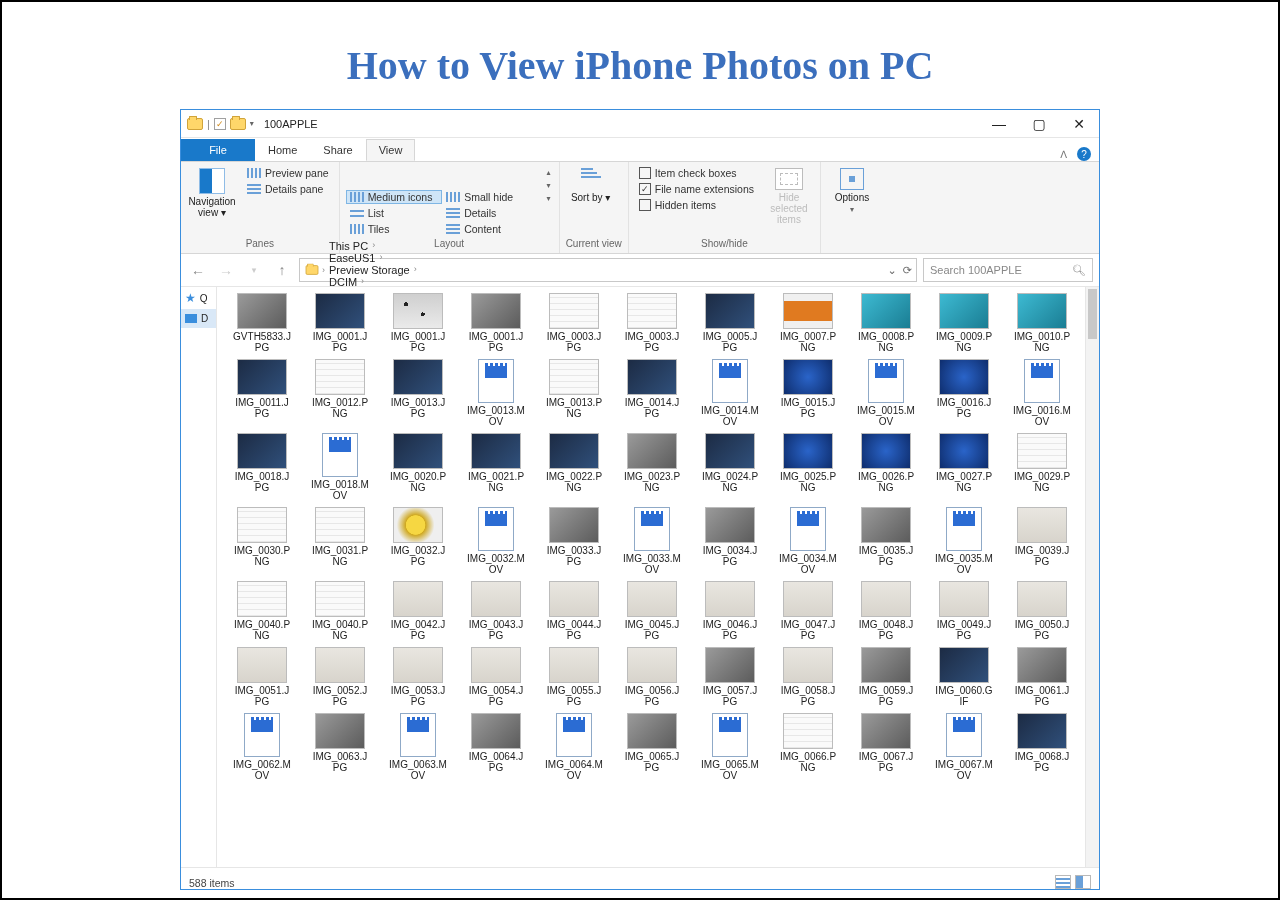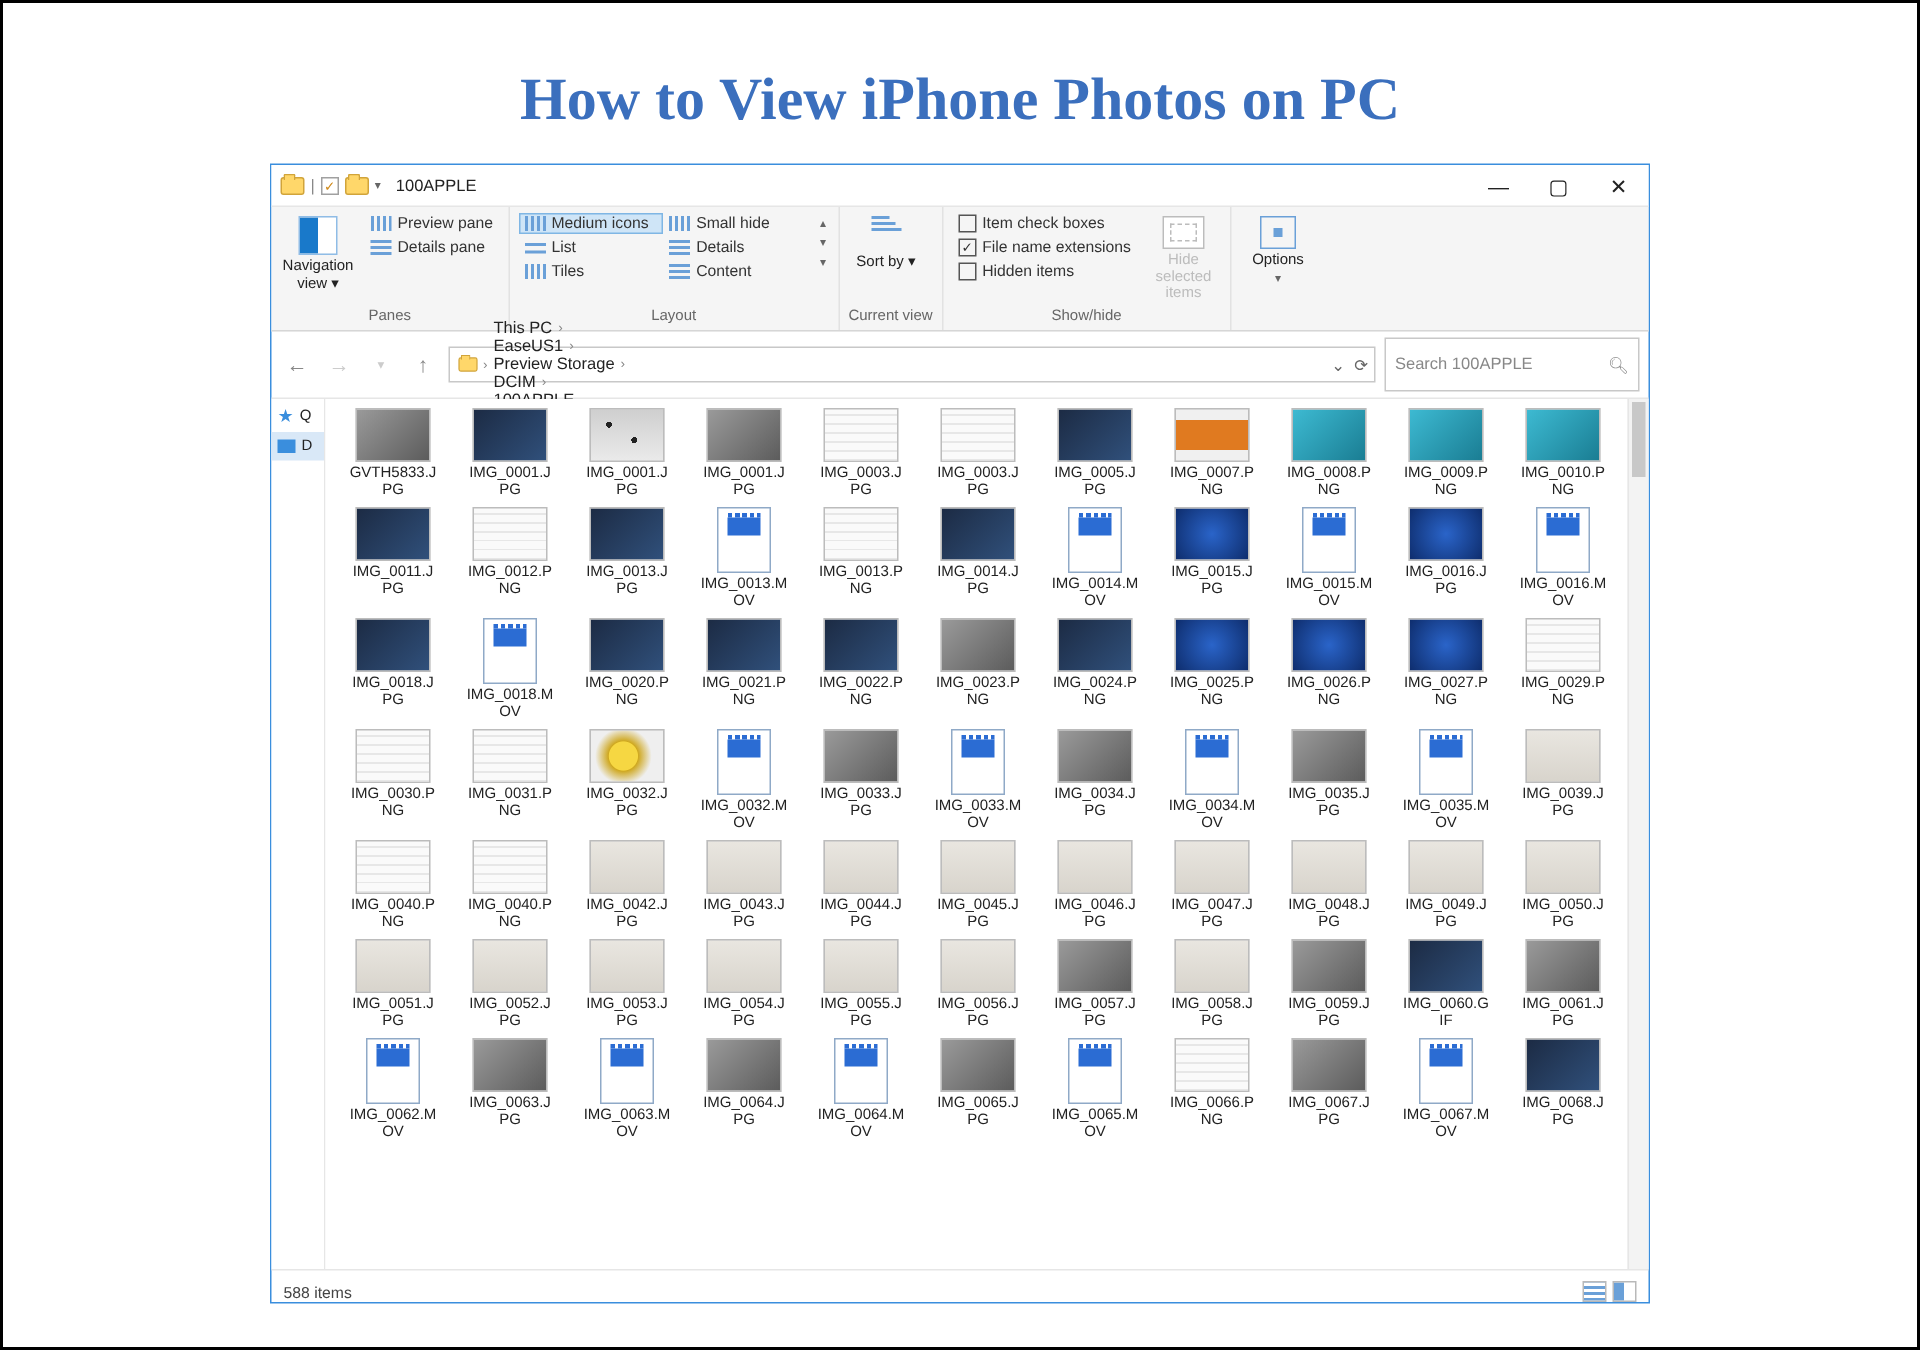--- a/index.html
+++ b/index.html
@@ -45,21 +45,21 @@
   .hide-icon::after{content:""; position:absolute; inset:4px; border:1px dashed #bcbcbc;}
   .opt-icon { width:24px; height:22px; border:1px solid #6aa0d8; display:flex; align-items:center; justify-content:center;}
   .opt-icon::before{content:""; width:6px; height:6px; background:#6aa0d8;}
   .addrbar { display:flex; align-items:center; gap:6px; padding:4px 6px; border-bottom:1px solid #e6e6e6;}
   .navarrow { width:22px; height:22px; display:flex; align-items:center; justify-content:center; color:#888; font-size:14px;}
   .navarrow.dim{color:#ccc;}
   .addrbox { flex:1; height:24px; border:1px solid #c8c8c8; display:flex; align-items:center; padding:0 4px; gap:2px;}
   .crumb { display:flex; gap:4px; padding:0 2px;}
   .crumb .sep{color:#888; font-size:9px;}
   .addr-right { margin-left:auto; display:flex; gap:6px; color:#666;}
-  .searchbox { width:170px; height:36px; border:1px solid #c8c8c8; display:flex; align-items:center; padding:0 6px; color:#888;}
+  .searchbox { width:170px; height:24px; border:1px solid #c8c8c8; display:flex; align-items:center; padding:0 6px; color:#888;}
   .searchbox .mag { margin-left:auto; }
   .body { display:flex; height:580px; }
   .sidebar { width:36px; background:#fff; border-right:1px solid #e6e6e6; }
   .side-item { display:flex; align-items:center; gap:4px; padding:4px 4px; font-size:10px; white-space:nowrap; overflow:hidden;}
   .side-item.sel { background:#d9e8f7;}
   .star { color:#3a8edd; font-size:12px;}
   .mon { width:12px; height:9px; background:#3a8edd; display:inline-block;}
   .content { flex:1; overflow:hidden; position:relative; background:#fff;}
   .scroll { position:absolute; right:0; top:0; bottom:0; width:14px; background:#f3f3f3; border-left:1px solid #e6e6e6;}
   .scroll .thumbv { position:absolute; left:2px; right:2px; top:2px; height:50px; background:#c8c8c8;}
@@ -106,20 +106,30 @@
       <span style="font-size:8px;color:#666;">▾</span>
       <span class="title-text">100APPLE</span>
     </div>
     <div class="winctrls">
       <div>—</div>
       <div>▢</div>
       <div>✕</div>
     </div>
   </div>
 
+  <div class="tabs">
+    <div class="tab file">File</div>
+    <div class="tab">Home</div>
+    <div class="tab">Share</div>
+    <div class="tab active">View</div>
+    <div class="tabs-right">
+      <span class="chev-up">ᐱ</span>
+      <span class="help-dot">?</span>
+    </div>
+  </div>
 
   <div class="ribbon">
 
     <div class="group">
       <div class="group-body">
         <div class="big-btn">
           <div class="nav-icon"></div>
           <span>Navigation view ▾</span>
         </div>
         <div class="stack">
@@ -131,21 +141,21 @@
               <span class="layout-icon s1"></span>
               <span>Details pane</span>
             </div>
         </div>
       </div>
       <div class="group-label">Panes</div>
     </div>
 
     <div class="group" style="min-width:220px;">
       <div class="group-body">
-        <div class="stack" style="width:100%;">
+        <div class="stack" style="width:100%;margin-top:24px;">
           <div style="display:flex;">
             <div class="smallrow sel" style="flex:1;">
                 <span class="layout-icon s2"></span>
                 <span>Medium icons</span>
               </div>
             <div class="smallrow" style="flex:1;">
                 <span class="layout-icon s2"></span>
                 <span>Small hide</span>
               </div>
           </div>

